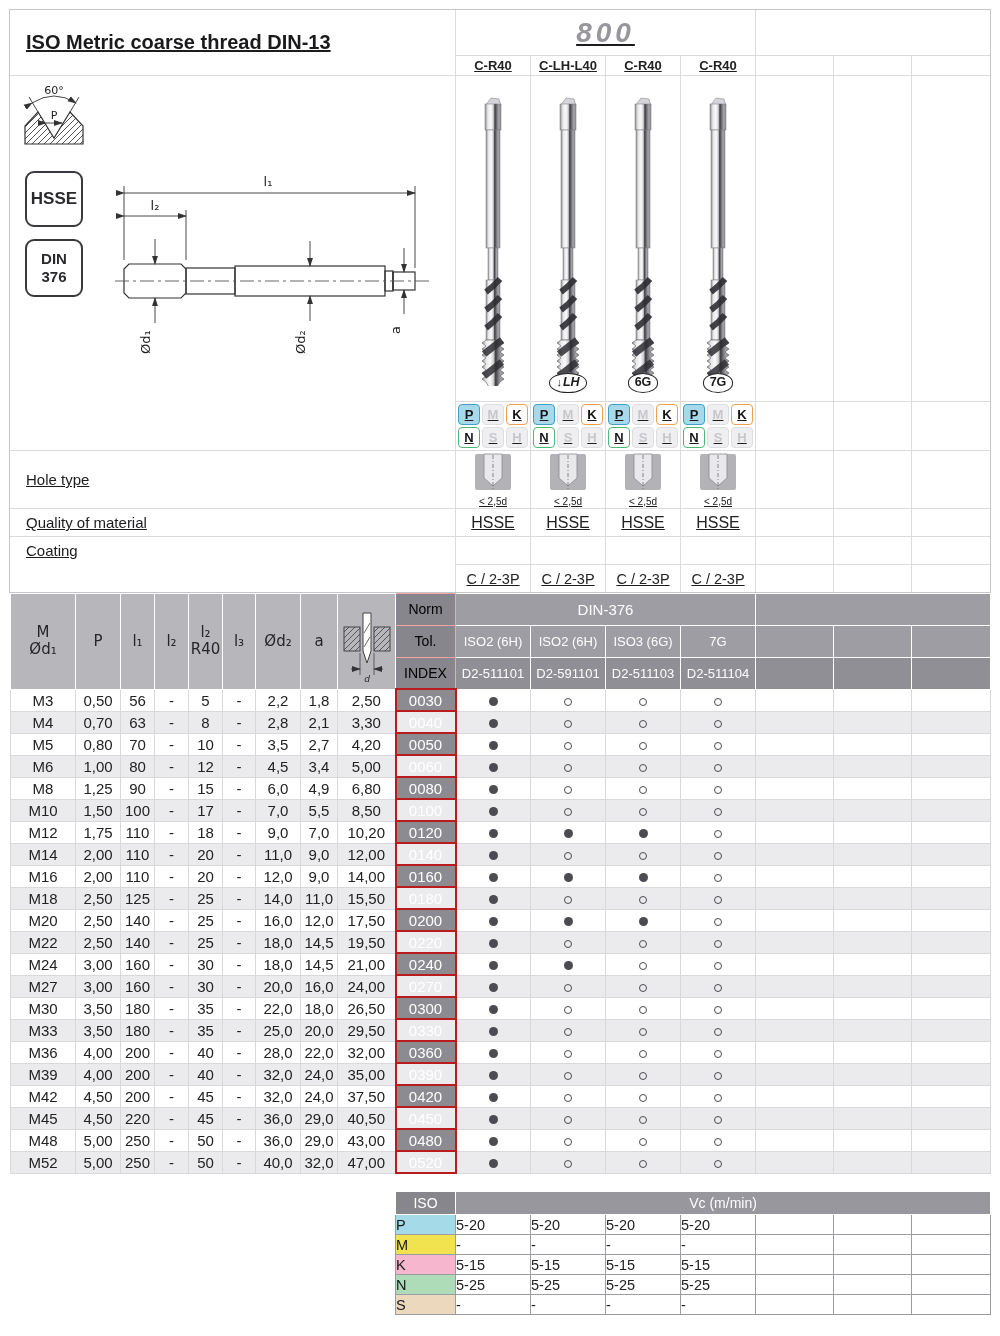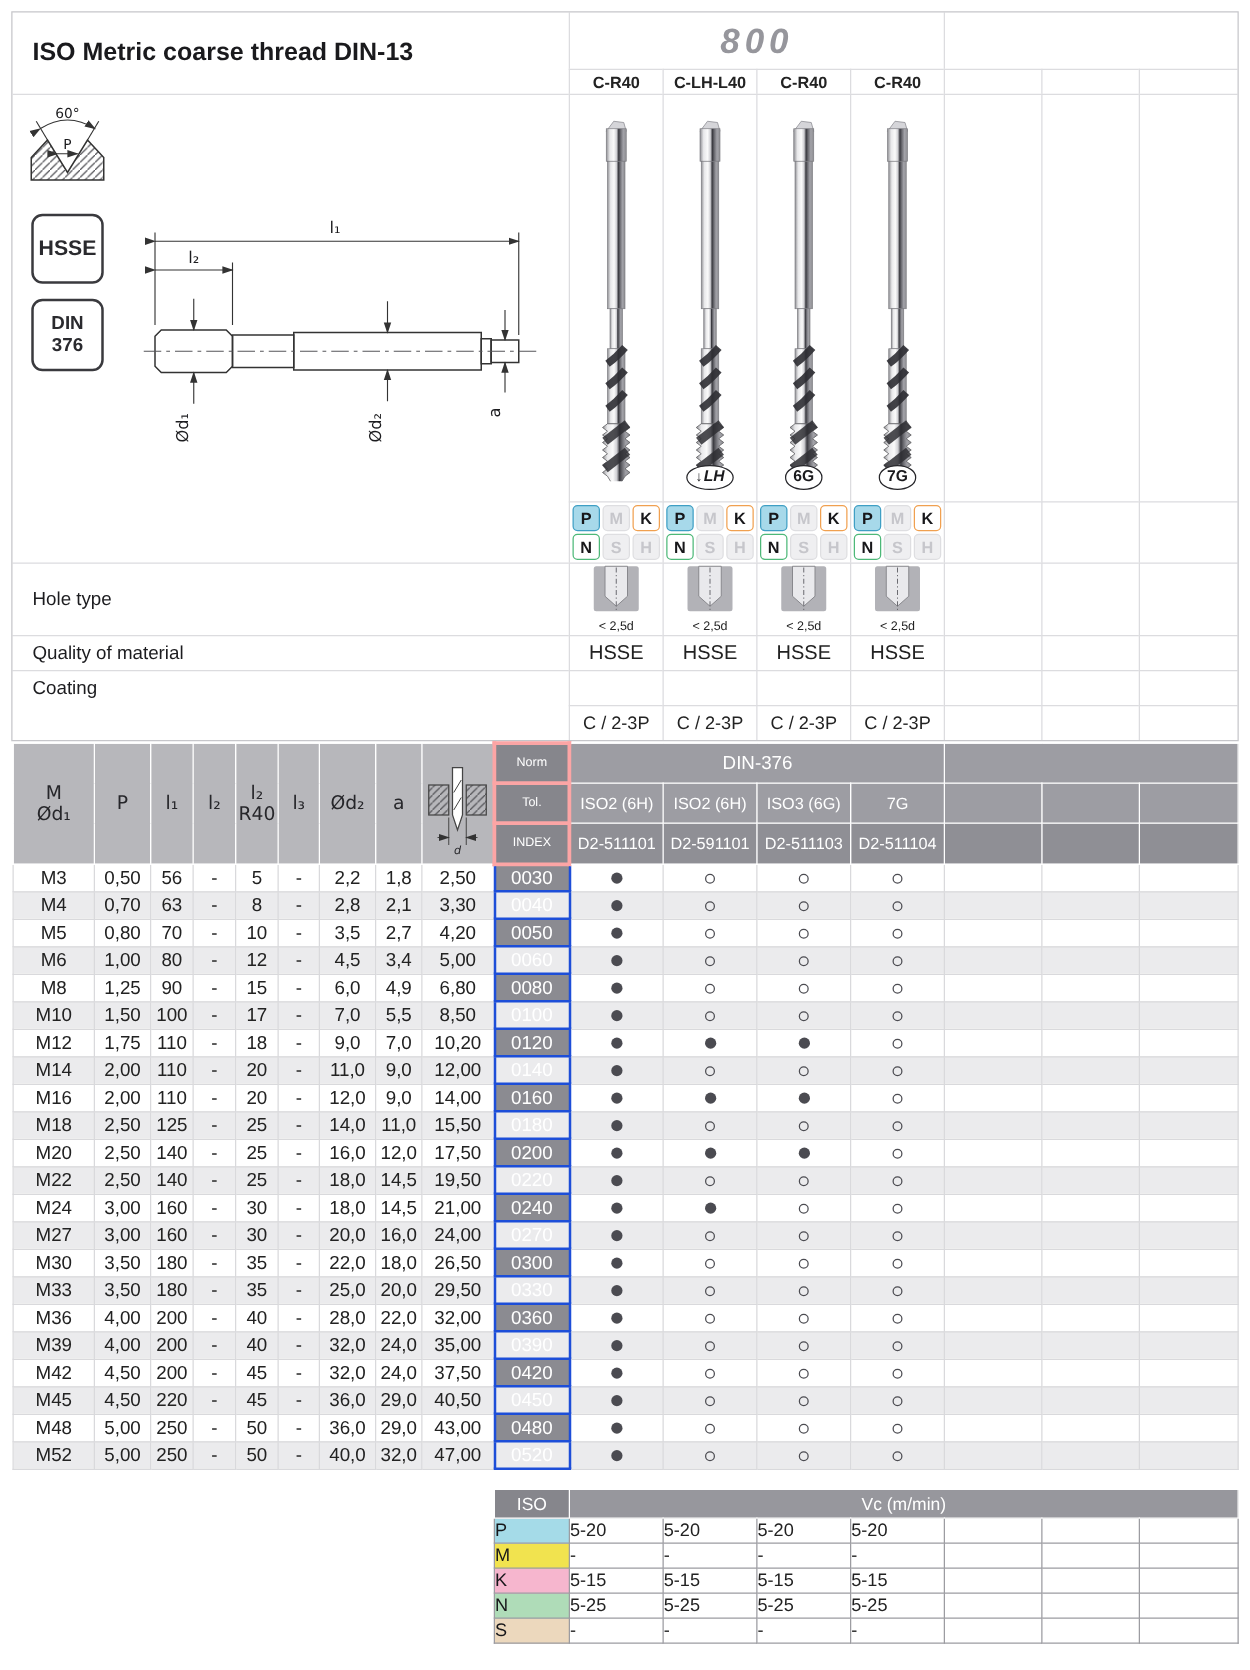--- a/index.html
+++ b/index.html
@@ -5,21 +5,21 @@
   html,body{margin:0;padding:0;background:#fff;}
   body{font-family:"Liberation Sans",sans-serif;color:#1c1c1f;}
   .dim, svg text{font-family:"DejaVu Sans",sans-serif;}
   .sheet{position:relative;width:1000px;height:1336px;background:#fff;overflow:hidden;}
 
   
   .top{position:absolute;left:10px;top:10px;width:980px;height:582px;
        display:grid;
        grid-template-columns:445px 75px 75px 75px 75px 78px 78px 79px;
        grid-template-rows:45px 20px 326px 49px 58px 28px 28px 28px;
-       outline:1px solid #c6c6ca;}
+       outline:1px solid #c6c6ca;text-decoration:underline;}
   .tc{border-left:1px solid #dcdcdf;border-top:1px solid #dcdcdf;box-sizing:border-box;
       display:flex;align-items:center;justify-content:center;overflow:hidden;}
   .tc.first{border-left:none;}
   .tc.toprow{border-top:none;}
   .cell-title{justify-content:flex-start;padding-left:16px;font-size:20px;font-weight:bold;color:#1a1a1d;}
   .cell-logo{font-size:28px;font-weight:bold;font-style:italic;color:#96969c;letter-spacing:4px;}
   .codecell{font-size:13px;font-weight:bold;color:#222;}
   .imgcell{flex-direction:column;justify-content:center;position:relative;}
   .markwrap{position:absolute;bottom:5px;left:0;right:0;text-align:center;height:24px;}
   .mark-circle{display:inline-block;padding:1px 6px;border:1.5px solid #26262a;border-radius:50%;
@@ -47,27 +47,27 @@
            font-size:15px;font-weight:bold;color:#2a2a2e;box-sizing:border-box;white-space:pre-line;line-height:1.2;}
   .techsvg{position:absolute;left:0;top:0;}
 
   
   table{border-spacing:0;}
   .main{position:absolute;left:10px;top:593px;width:980px;border-collapse:collapse;table-layout:fixed;}
   .main th,.main td{box-sizing:border-box;padding:0;text-align:center;}
   .main thead th{height:28px;font-weight:normal;}
   .h-col{background:#b7b7bb;color:#26262a;border:1px solid #fff;font-size:15px;
          white-space:pre-line;line-height:1.15;}
-  .h-lbl{background:#86868c;color:#ffffff;font-size:10px;border:3px solid #fca5a5;}
+  .h-lbl{background:#86868c;color:#000000;font-size:14px;border:1px solid #fca5a5;}
   .h-mid{background:#9d9da3;color:#fff;font-size:13px;border:1px solid #fff;margin-left:16px;}
   .h-norm{font-size:15px;}
   .h-idx{background:#8f8f95;color:#fff;font-size:13px;border:1px solid #fff;}
   .main tbody td{height:22px;border:1px solid #d9d9dc;font-size:15px;color:#222;background:#fff;}
   .main tbody tr.alt td{background:#ebebed;}
-  .main tbody td.idx{background:#8b8b91;color:#fff;border:2px solid #1d4ed8;font-size:15px;}
+  .main tbody td.idx{background:#8b8b91;color:#fff;border:2px solid #b91c1c;font-size:15px;}
   .dot{display:inline-block;border-radius:50%;vertical-align:middle;}
   .dot.filled{width:9px;height:9px;background:#4b4b51;}
   .dot.open{width:6px;height:6px;border:1.7px solid #4b4b51;background:transparent;}
 
   
   .vc{position:absolute;left:395px;top:1191px;width:595px;border-collapse:collapse;table-layout:fixed;}
   .vc th,.vc td{box-sizing:border-box;padding:0;}
   .vc th{height:23px;font-weight:normal;font-size:14px;color:#fff;border:1px solid #fff;}
   .vc-iso{background:#86868c;}
   .vc-band{background:#97979d;}

